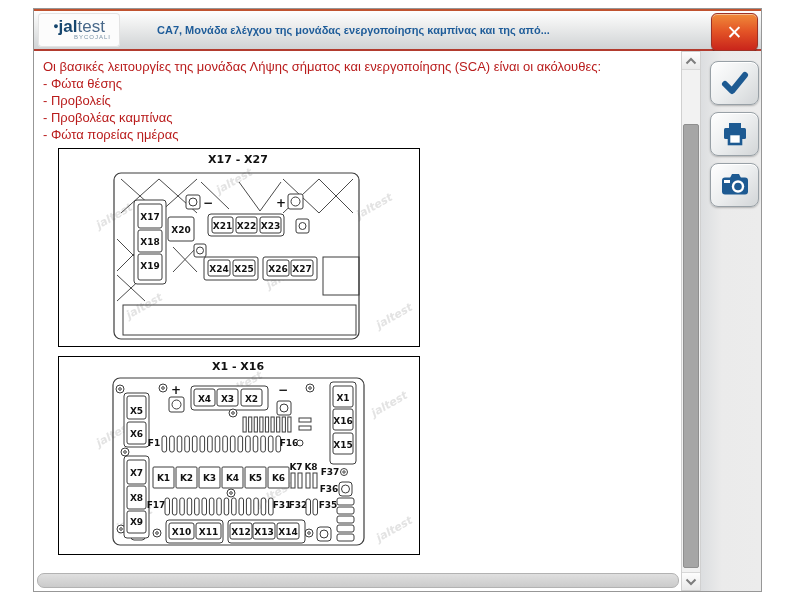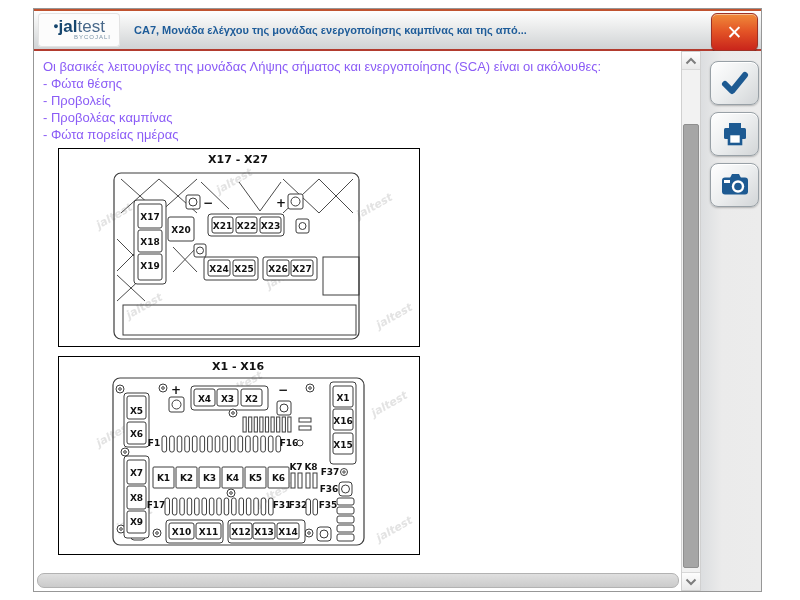--- a/index.html
+++ b/index.html
@@ -1,37 +1,37 @@
 <!DOCTYPE html>
 <html><head>
 <meta charset="utf-8">
 <style>
   html,body{margin:0;padding:0;width:800px;height:600px;background:#fff;overflow:hidden;
     font-family:"Liberation Sans","DejaVu Sans",sans-serif;}
   .dialog{position:absolute;left:33px;top:8px;width:729px;height:584px;border:1px solid #979797;background:#fff;box-sizing:border-box;}
   
   .titlebar{position:absolute;left:0;top:0;right:0;height:42px;box-sizing:border-box;
     background:linear-gradient(180deg,#fefefe 0%,#eceded 40%,#d0d3d5 100%);
-    border-top:2px solid #c0522f;border-bottom:2px solid #b23b2e;display:flex;align-items:center;}
+    border-top:2px solid #c0522f;border-bottom:2px solid #b23b2e;display:flex;align-items:center;gap:23px;}
   .logo{width:82px;height:34px;background:#fcfcfc;border-radius:4px;margin-left:4px;
     box-shadow:inset 0 0 0 1px #e3e3e3;text-align:center;flex:0 0 auto;}
   .logo-line{font-size:17px;line-height:19px;margin-top:4px;white-space:nowrap;}
   .logo .dot{color:#16466e;font-size:9px;vertical-align:3px;}
   .logo .jal{color:#16466e;font-weight:bold;}
   .logo .test{color:#49698a;}
   .logo .sub{font-size:6px;color:#7a93a8;letter-spacing:1px;text-align:right;padding-right:9px;margin-top:-2px;}
   .title{flex:1;margin-left:14px;font-size:11px;font-weight:bold;color:#1e5c99;white-space:nowrap;overflow:hidden;}
   .close{position:absolute;right:3px;top:2px;width:45px;height:36px;border-radius:6px;
     background:linear-gradient(180deg,#f08b3a 0%,#e35426 48%,#c9251b 100%);
     border:1px solid #9d3226;color:#fff;font-size:19px;font-weight:bold;
     display:flex;align-items:center;justify-content:center;cursor:pointer;
     box-shadow:inset 0 1px 0 rgba(255,255,255,.45),0 1px 1px rgba(0,0,0,.3);}
   
   .bodyarea{position:absolute;top:42px;left:0;right:0;bottom:0;}
-  .content{position:absolute;left:3px;top:2px;width:644px;height:522px;background:#fff;overflow:hidden;font-size:13px;color:#8b5cf6;}
+  .content{position:absolute;left:3px;top:2px;width:644px;height:522px;background:#fff;overflow:hidden;font-size:13px;color:#b91c1c;}
   .intro{margin:5px 0 0 6px;line-height:17px;}
   .bullet{margin-left:6px;line-height:17px;}
   .diagram-box{border:1px solid #000;width:360px;height:197px;margin:5px 0 0 21px;background:#fff;}
   .diagram-box.second{margin-top:9px;}
   
   svg{font-family:"DejaVu Sans","Liberation Sans",sans-serif;display:block;}
   .dtitle{font-size:11px;font-weight:bold;fill:#111;}
   .lbl{font-size:9px;font-weight:bold;fill:#111;}
   .sgn{font-size:12px;font-weight:bold;fill:#111;}
   .ol{fill:none;stroke:#3c3c3c;stroke-width:1.2;}

